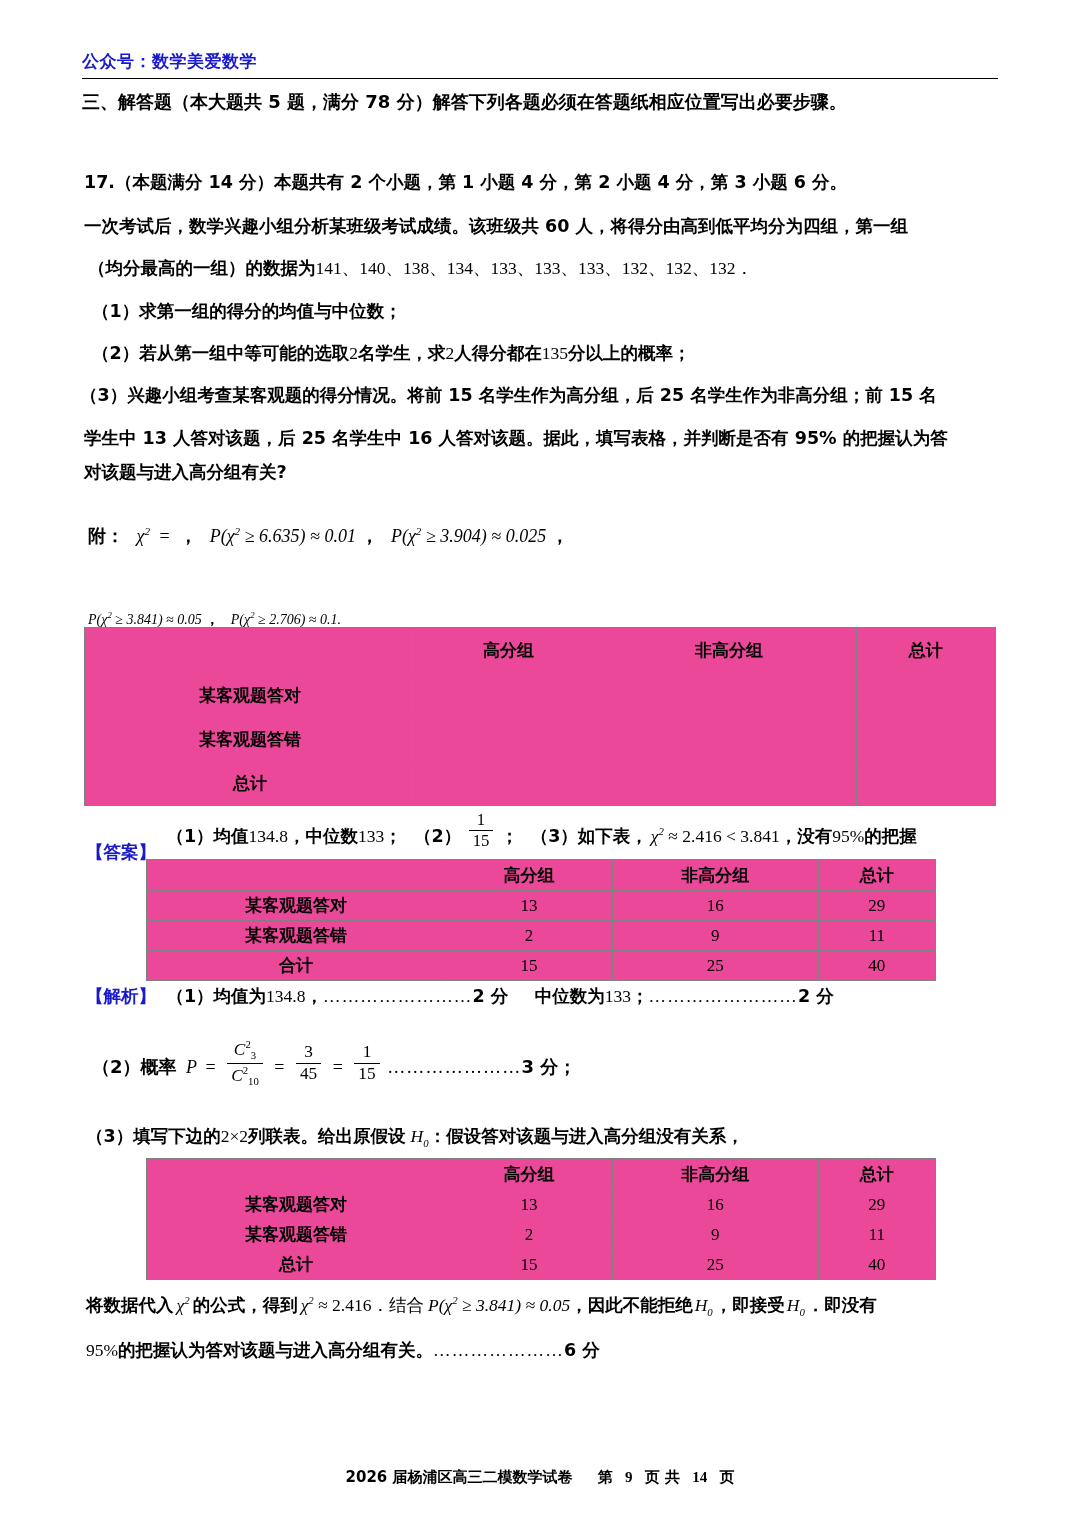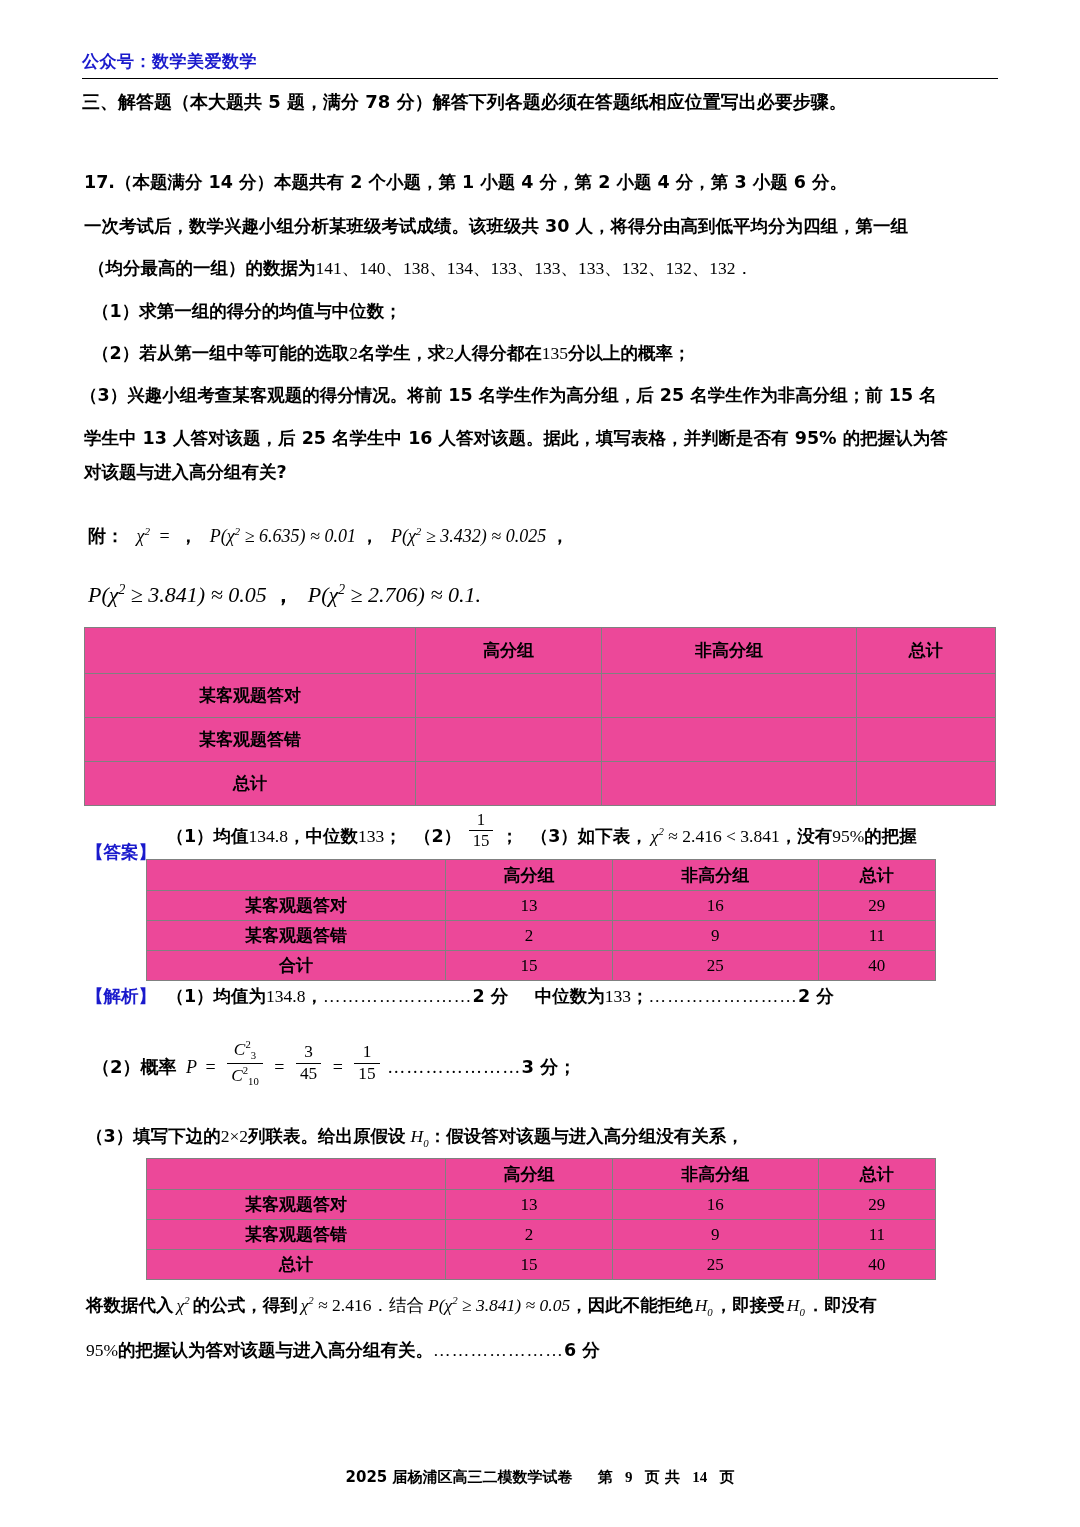--- a/index.html
+++ b/index.html
@@ -147,21 +147,21 @@
 
 <div class="page">
 
   <div class="wm-header">公众号：数学美爱数学</div>
   <div class="header-rule"></div>
 
   <div class="sec-title cn-b">三、解答题（本大题共 5 题，满分 78 分）解答下列各题必须在答题纸相应位置写出必要步骤。</div>
 
   <div class="blk cn-b" style="left:84px; top:172px;">17.（本题满分 14 分）本题共有 2 个小题，第 1 小题 4 分，第 2 小题 4 分，第 3 小题 6 分。</div>
 
-  <div class="blk cn-b" style="left:84px; top:216px;">一次考试后，数学兴趣小组分析某班级考试成绩。该班级共 30 人，将得分由高到低平均分为四组，第一组</div>
+  <div class="blk cn-b" style="left:84px; top:216px;">一次考试后，数学兴趣小组分析某班级考试成绩。该班级共 60 人，将得分由高到低平均分为四组，第一组</div>
 
   <div class="blk" style="left:88px; top:258px;">
     <span class="cn-b">（均分最高的一组）的数据为</span><span class="num">141、140、138、134、133、133、133、132、132、132．</span>
   </div>
 
   <div class="blk cn-b" style="left:92px; top:301px;">（1）求第一组的得分的均值与中位数；</div>
 
   <div class="blk" style="left:92px; top:343px;">
     <span class="cn-b">（2）若从第一组中等可能的选取</span><span class="num">2</span><span class="cn-b">名学生，求</span><span class="num">2</span><span class="cn-b">人得分都在</span><span class="num">135</span><span class="cn-b">分以上的概率；</span>
   </div>
@@ -170,25 +170,25 @@
   <div class="blk cn-b" style="left:84px; top:428px;">学生中 13 人答对该题，后 25 名学生中 16 人答对该题。据此，填写表格，并判断是否有 95% 的把握认为答</div>
   <div class="blk cn-b" style="left:84px; top:462px;">对该题与进入高分组有关?</div>
 
   <div class="blk" style="left:88px; top:520px; font-size:18px;">
     <span class="cn-b" style="position:relative; top:5px;">附：</span>
     <span class="mi" style="position:relative; top:5px; margin-left:8px;"><span>χ</span><sup class="pw">2</sup></span>
     <span class="num" style="position:relative; top:5px; margin:0 5px;">=</span>
     <span class="cn-b" style="position:relative; top:5px;">，</span>
     <span class="mi" style="position:relative; top:5px; margin-left:8px;"><span>P(χ</span><sup class="pw">2</sup><span> ≥ 6.635) ≈ 0.01</span></span>
     <span class="cn-b" style="position:relative; top:5px;">，</span>
-    <span class="mi" style="position:relative; top:5px; margin-left:8px;"><span>P(χ</span><sup class="pw">2</sup><span> ≥ 3.432) ≈ 0.025</span></span>
+    <span class="mi" style="position:relative; top:5px; margin-left:8px;"><span>P(χ</span><sup class="pw">2</sup><span> ≥ 3.904) ≈ 0.025</span></span>
     <span class="cn-b" style="position:relative; top:5px;">，</span>
   </div>
 
-  <div class="blk" style="left:88px; top:582px; font-size:22px;">
+  <div class="blk" style="left:88px; top:610px; font-size:14px;">
     <span class="mi"><span>P(χ</span><sup class="pw">2</sup><span> ≥ 3.841) ≈ 0.05</span></span>
     <span class="cn-b">，</span>
     <span class="mi" style="margin-left:8px;"><span>P(χ</span><sup class="pw">2</sup><span> ≥ 2.706) ≈ 0.1.</span></span>
   </div>
 
   <table class="data" id="table-blank">
     <tbody>
         <tr class="hdr">
       <td style="width:332px;" class="lbl"></td>
       <td style="width:186px;">高分组</td>
@@ -323,21 +323,21 @@
 
   <div class="blk" style="left:86px; top:1294px;">
     <span class="cn-b">将数据代入</span><span class="mi" style="margin:0 3px;"><span>χ</span><sup class="pw">2</sup></span><span class="cn-b">的公式，得到</span><span class="mi" style="margin-left:3px;"><span>χ</span><sup class="pw">2</sup></span><span class="num"> ≈ 2.416．结合</span><span class="mi" style="margin-left:4px;"><span>P(χ</span><sup class="pw">2</sup><span> ≥ 3.841) ≈ 0.05</span></span><span class="cn-b">，因此不能拒绝</span><span class="mi" style="margin:0 2px;"><span>H</span><sub class="sb">0</sub></span><span class="cn-b">，即接受</span><span class="mi" style="margin:0 2px;"><span>H</span><sub class="sb">0</sub></span><span class="cn-b">．即没有</span>
   </div>
 
   <div class="blk" style="left:86px; top:1340px;">
     <span class="num">95%</span><span class="cn-b">的把握认为答对该题与进入高分组有关。</span><span class="dots">…………………</span><span class="cn-b">6 分</span>
   </div>
 
   <div class="footer">
-    <span>2025 届杨浦区高三二模数学试卷</span>
+    <span>2026 届杨浦区高三二模数学试卷</span>
     <span style="margin-left:20px;">第</span>
     <span class="pg" style="margin:0 7px;">9</span>
     <span>页  共</span>
     <span class="pg" style="margin:0 7px;">14</span>
     <span>页</span>
   </div>
 
 </div>
 
 </body></html>

